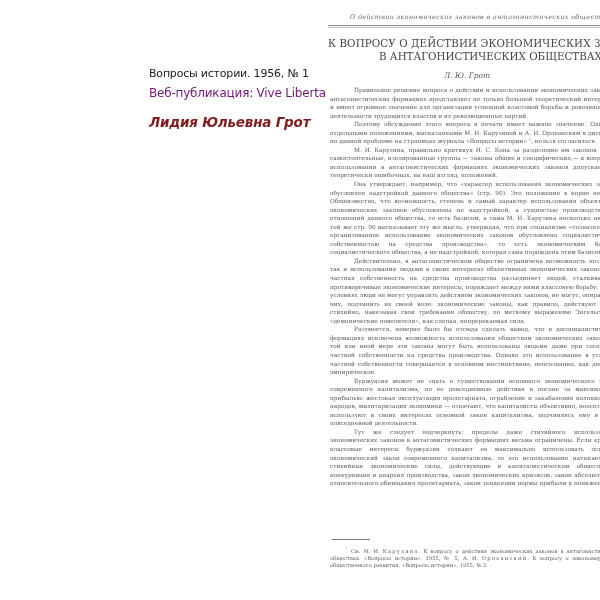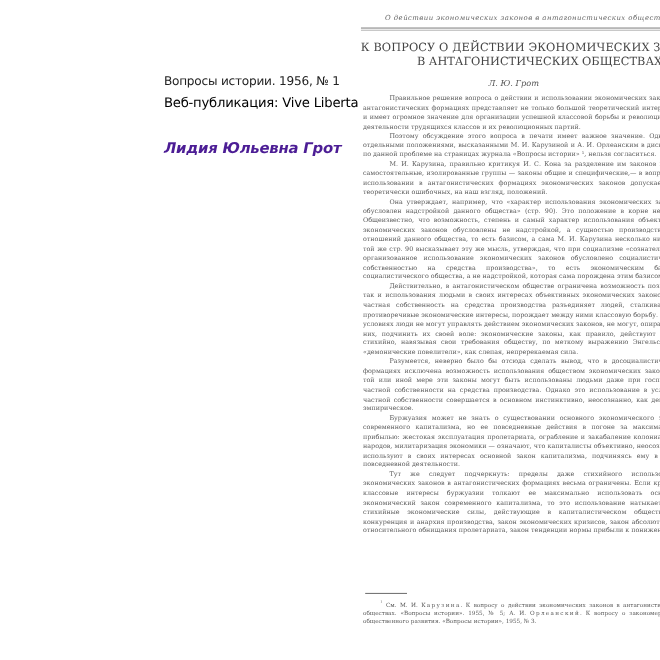--- a/index.html
+++ b/index.html
@@ -22,34 +22,34 @@
       font-family: "DejaVu Sans", sans-serif;
       font-size: 11px;
       color: #222;
       white-space: nowrap;
       line-height: 16px;
       letter-spacing: -0.2px;
     }
     .webpub {
       font-family: "DejaVu Sans", sans-serif;
       font-size: 12px;
-      color: #000000;
+      color: #701a75;
       white-space: nowrap;
       line-height: 16px;
       margin-top: 3px;
       letter-spacing: -0.2px;
     }
     .author-big {
       font-family: "DejaVu Sans", sans-serif;
       font-style: italic;
       font-weight: bold;
       font-size: 13.5px;
-      color: #4c1d95;
+      color: #7f1d1d;
       white-space: nowrap;
-      margin-top: 26px;
+      margin-top: 13px;
       letter-spacing: -0.2px;
     }
     .scan {
       position: absolute;
       left: 328px; top: 0;
       width: 272px; height: 600px;
       overflow: hidden;
       font-family: "DejaVu Serif", serif;
       color: #555;
     }

